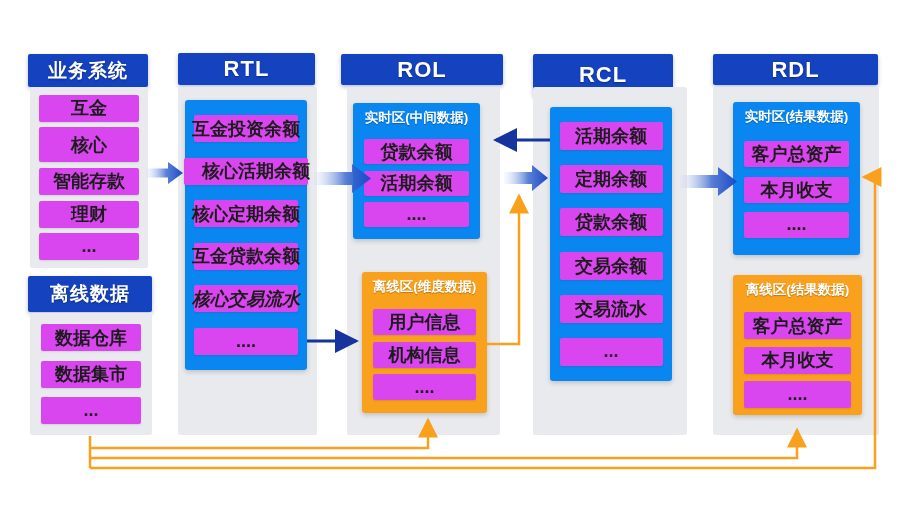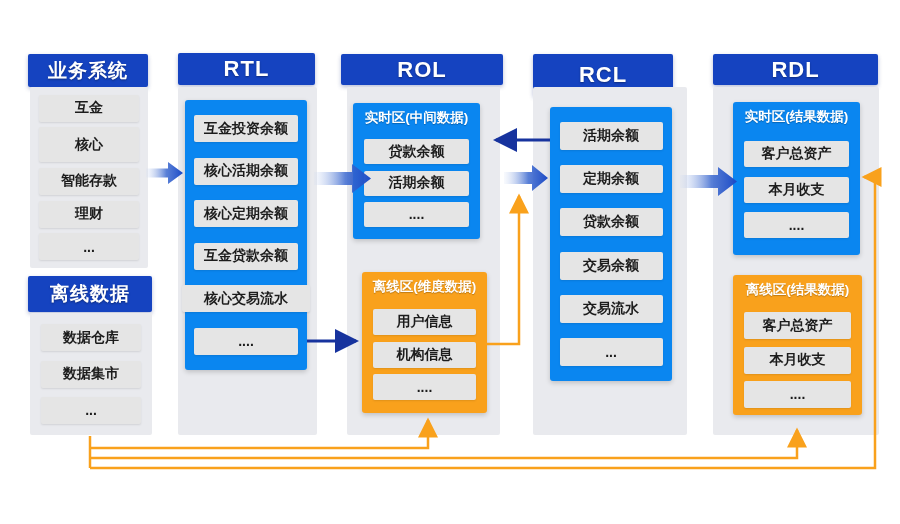--- a/index.html
+++ b/index.html
@@ -14,22 +14,22 @@
   #stage{position:relative;width:900px;height:524px;background:#fff;overflow:hidden;}
 
   .panel{position:absolute;background:var(--panel);border-radius:2px;}
   .hdr{position:absolute;background:var(--hdr);color:#fff;display:flex;align-items:center;justify-content:center;
        font-weight:bold;border-radius:2px;box-shadow:0 2px 4px rgba(20,40,120,.30);
        text-shadow:0 1px 2px rgba(0,0,0,.35);}
   .hdr.cn{font-size:19px;letter-spacing:1px;}
   .hdr.en{font-size:22px;letter-spacing:1px;}
 
   .vlist{position:absolute;display:flex;flex-direction:column;justify-content:space-evenly;align-items:center;}
-  .witem{background:#e5e5e5;display:flex;align-items:center;justify-content:center;
-         font-size:14px;font-weight:600;color:#1c1c1c;border-radius:2px;
+  .witem{background:#d946ef;display:flex;align-items:center;justify-content:center;
+         font-size:18px;font-weight:600;color:#1c1c1c;border-radius:2px;
          box-shadow:0 1px 2px rgba(0,0,0,.10);white-space:nowrap;}
 
   .zone{position:absolute;border-radius:3px;box-shadow:0 2px 5px rgba(0,0,0,.18);}
   .zone.blue{background:var(--blue);}
   .zone.orange{background:var(--orange);}
   .zone .ztitle{height:30px;display:flex;align-items:center;justify-content:center;color:#fff;
                 font-weight:bold;font-size:13.5px;white-space:nowrap;text-shadow:0 1px 1px rgba(0,0,0,.25);}
   .zone .zitems{display:flex;flex-direction:column;justify-content:space-evenly;align-items:center;}
 
   svg#wires{position:absolute;left:0;top:0;z-index:5;pointer-events:none;}
@@ -61,24 +61,24 @@
     <div class="witem" style="width:100px;height:27px;">...</div>
   </div>
 
   <div class="hdr en" style="left:178px;top:53px;width:137px;height:32px;">
     <span>RTL</span>
   </div>
   <div class="panel" style="left:178px;top:87px;width:139px;height:348px;"></div>
   <div class="zone blue" style="left:185px;top:100px;width:122px;height:270px;">
     <div class="zitems" style="height:270px;">
       <div class="witem" style="width:104px;height:27px;">互金投资余额</div>
-      <div class="witem" style="width:104px;height:27px;">核心活期余额</div>
+      <div class="witem" style="width:104px;height:27px;padding-left:20px;">核心活期余额</div>
       <div class="witem" style="width:104px;height:27px;">核心定期余额</div>
       <div class="witem" style="width:104px;height:27px;">互金贷款余额</div>
-      <div class="witem" style="width:128px;height:27px;">核心交易流水</div>
+      <div class="witem" style="width:104px;height:27px;font-style:italic;">核心交易流水</div>
       <div class="witem" style="width:104px;height:27px;">....</div>
     </div>
   </div>
 
   <div class="hdr en" style="left:341px;top:54px;width:162px;height:31px;">
     <span>ROL</span>
   </div>
   <div class="panel" style="left:347px;top:87px;width:153px;height:348px;"></div>
   <div class="zone blue" style="left:353px;top:103px;width:127px;height:136px;">
     <div class="ztitle">实时区(中间数据)</div>

